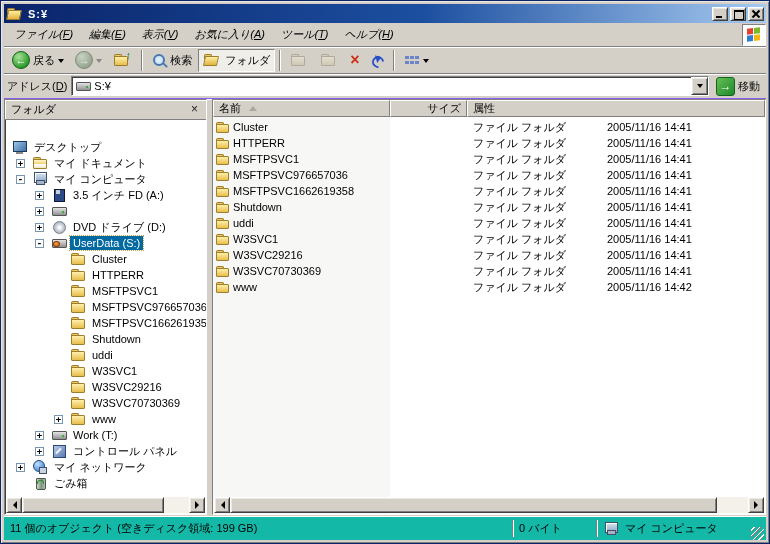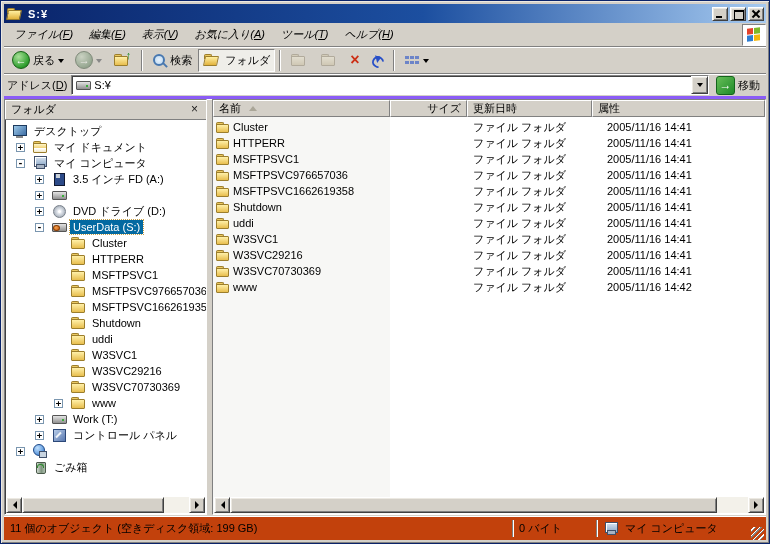--- a/index.html
+++ b/index.html
@@ -53,21 +53,21 @@
   .search-glass { width:15px; height:15px; position:relative; }
   .search-glass::before { content:""; position:absolute; left:1px; top:1px; width:8px; height:8px; border:2px solid #4878B0; border-radius:50%; background:radial-gradient(circle,#E8F2FC,#BCD8F0); }
   .search-glass::after { content:""; position:absolute; right:1px; bottom:0; width:2px; height:6px; background:#4878B0; transform:rotate(-45deg); }
   .views-icon { width:16px; height:13px; position:relative; }
   .views-icon::before { content:""; position:absolute; left:1px; top:2px; width:4px; height:3px; background:#6C84C8;
     box-shadow:5px 0 #6C84C8, 10px 0 #6C84C8, 0 5px #6C84C8, 5px 5px #6C84C8, 10px 5px #6C84C8; }
   .up-arrow { position:absolute; right:-2px; top:-4px; color:#1E8A1E; font-weight:bold; font-size:11px; }
 
   
   .addressbar { height:25px; flex:none; display:flex; align-items:center; padding:2px 3px; gap:4px;
-    border-bottom:3px solid #8b5cf6; box-shadow:0 1px 0 #fff; }
+    border-bottom:1px solid #8b5cf6; box-shadow:0 1px 0 #fff; }
   .addr-label .u { text-decoration:underline; }
   .combo { flex:1; height:20px; background:#fff; border:1px solid; border-color:#808080 #fff #fff #808080;
     box-shadow:inset 1px 1px 0 #404040; display:flex; align-items:center; position:relative; }
   .combo input { flex:1; border:none; outline:none; font:11px "Liberation Sans",sans-serif; padding-left:22px; background:transparent; }
   .combo .addr-ico { position:absolute; left:3px; top:2px; }
   .combo-drop { width:17px; height:18px; background:#D4D0C8; border:1px solid; border-color:#fff #404040 #404040 #fff;
     box-shadow:inset 1px 1px 0 #ECE9E2, inset -1px -1px 0 #808080; display:flex; align-items:center; justify-content:center; }
   .go-btn { display:flex; align-items:center; gap:3px; padding:0 3px; }
   .go-sq { width:19px; height:19px; border-radius:3px; border:1px solid #14641C;
     background:linear-gradient(135deg,#66BE58,#1E8A28); color:#fff; font-weight:bold; text-align:center; line-height:17px; font-size:12px; }
@@ -75,21 +75,21 @@
   
   .main { flex:1; display:flex; gap:5px; overflow:hidden; }
 
   
   .folders-panel { width:203px; flex:none; background:#fff; border:1px solid; border-color:#808080 #fff #fff #808080;
     box-shadow:inset 1px 1px 0 #404040; display:flex; flex-direction:column; position:relative; }
   .fp-header { height:20px; flex:none; background:#D4D0C8; display:flex; align-items:center; padding:0 4px 0 6px;
     border-bottom:1px solid #808080; box-shadow:inset 1px 1px 0 #fff; }
   .fp-title { flex:1; }
   .fp-close { width:15px; height:15px; text-align:center; line-height:14px; font-size:12px; color:#202020; }
-  .tree { flex:1; overflow:hidden; padding-top:3px; }
+  .tree { flex:1; overflow:hidden; padding-top:19px; }
   .tree-row { height:16px; display:flex; align-items:center; white-space:nowrap; }
   .tree-row[data-level="0"]{ padding-left:7px; }
   .tree-row[data-level="1"]{ padding-left:11px; }
   .tree-row[data-level="2"]{ padding-left:30px; }
   .tree-row[data-level="3"]{ padding-left:49px; }
   .exp { width:9px; height:9px; flex:none; margin-right:7px; background:#fff; border:1px solid #7A96AF;
     font:bold 9px "DejaVu Sans Mono",monospace; line-height:7px; text-align:center; color:#000; }
   .exp[data-exp="none"]{ visibility:hidden; }
   .tree-row .lbl { padding:1px 3px; }
   .tree-row .lbl[data-sel="yes"]{ background:#0369a1; color:#fff; outline:1px dotted #C8A048; }
@@ -148,21 +148,21 @@
   .list-row { height:16px; display:flex; align-items:center; white-space:nowrap; }
   .cell { overflow:hidden; white-space:nowrap; }
   .c-name { width:177px; display:flex; align-items:center; padding-left:2px; }
   .c-name .icon { width:15px; height:13px; }
   .c-size { width:77px; text-align:right; padding-right:6px; }
   .c-type { width:136px; padding-left:6px; }
   .c-date { width:125px; padding-left:4px; }
   .c-attr { flex:1; }
 
   
-  .statusbar { height:23px; flex:none; display:flex; align-items:center; background:#c2410c; margin-top:2px;
+  .statusbar { height:23px; flex:none; display:flex; align-items:center; background:#14b8a6; margin-top:2px;
     box-shadow:0 -1px 0 #fff; padding:0 2px; }
   .sb-sec { display:flex; align-items:center; height:19px; padding:0 4px; overflow:hidden; white-space:nowrap; }
   .sb-left { flex:1; }
   .sb-mid { width:80px; }
   .sb-right { width:150px; gap:3px; }
   .sb-div { width:2px; height:17px; border-left:1px solid #808080; border-right:1px solid #fff; margin:0 1px; }
   .grip { width:13px; height:13px; align-self:flex-end; margin-left:2px;
     background:repeating-linear-gradient(135deg, transparent 0 2px, #fff 2px 3px, #808080 3px 4px); }
 </style>
 </head>
@@ -386,20 +386,21 @@
 
           <div class="tree-row" data-level="2">
             <span class="exp" data-exp="plus">+</span>
             <span class="icon" data-icon="controlpanel"></span>
             <span class="lbl">コントロール パネル</span>
           </div>
 
           <div class="tree-row" data-level="1">
             <span class="exp" data-exp="plus">+</span>
             <span class="icon" data-icon="network"></span>
+            <span class="lbl">マイ ネットワーク</span>
           </div>
 
           <div class="tree-row" data-level="1">
             <span class="exp" data-exp="none"></span>
             <span class="icon" data-icon="recycle"></span>
             <span class="lbl">ごみ箱</span>
           </div>
         </div>
       <div class="hscroll">
         <span class="sb-btn">
@@ -414,21 +415,20 @@
     </div>
 
     <div class="file-pane">
       <div class="lheader">
 
           <span class="hcell" data-key="name" data-sort="asc">名前</span>
 
           <span class="hcell" data-key="size">サイズ</span>
 
 
-          <span class="hcell" data-key="modified">更新日時</span>
 
           <span class="hcell" data-key="attr">属性</span>
         </div>
       <div class="list-body">
 
           <div class="list-row">
             <span class="cell c-name">
               <span class="icon" data-icon="folder"></span>
               <span>Cluster</span>
             </span>

